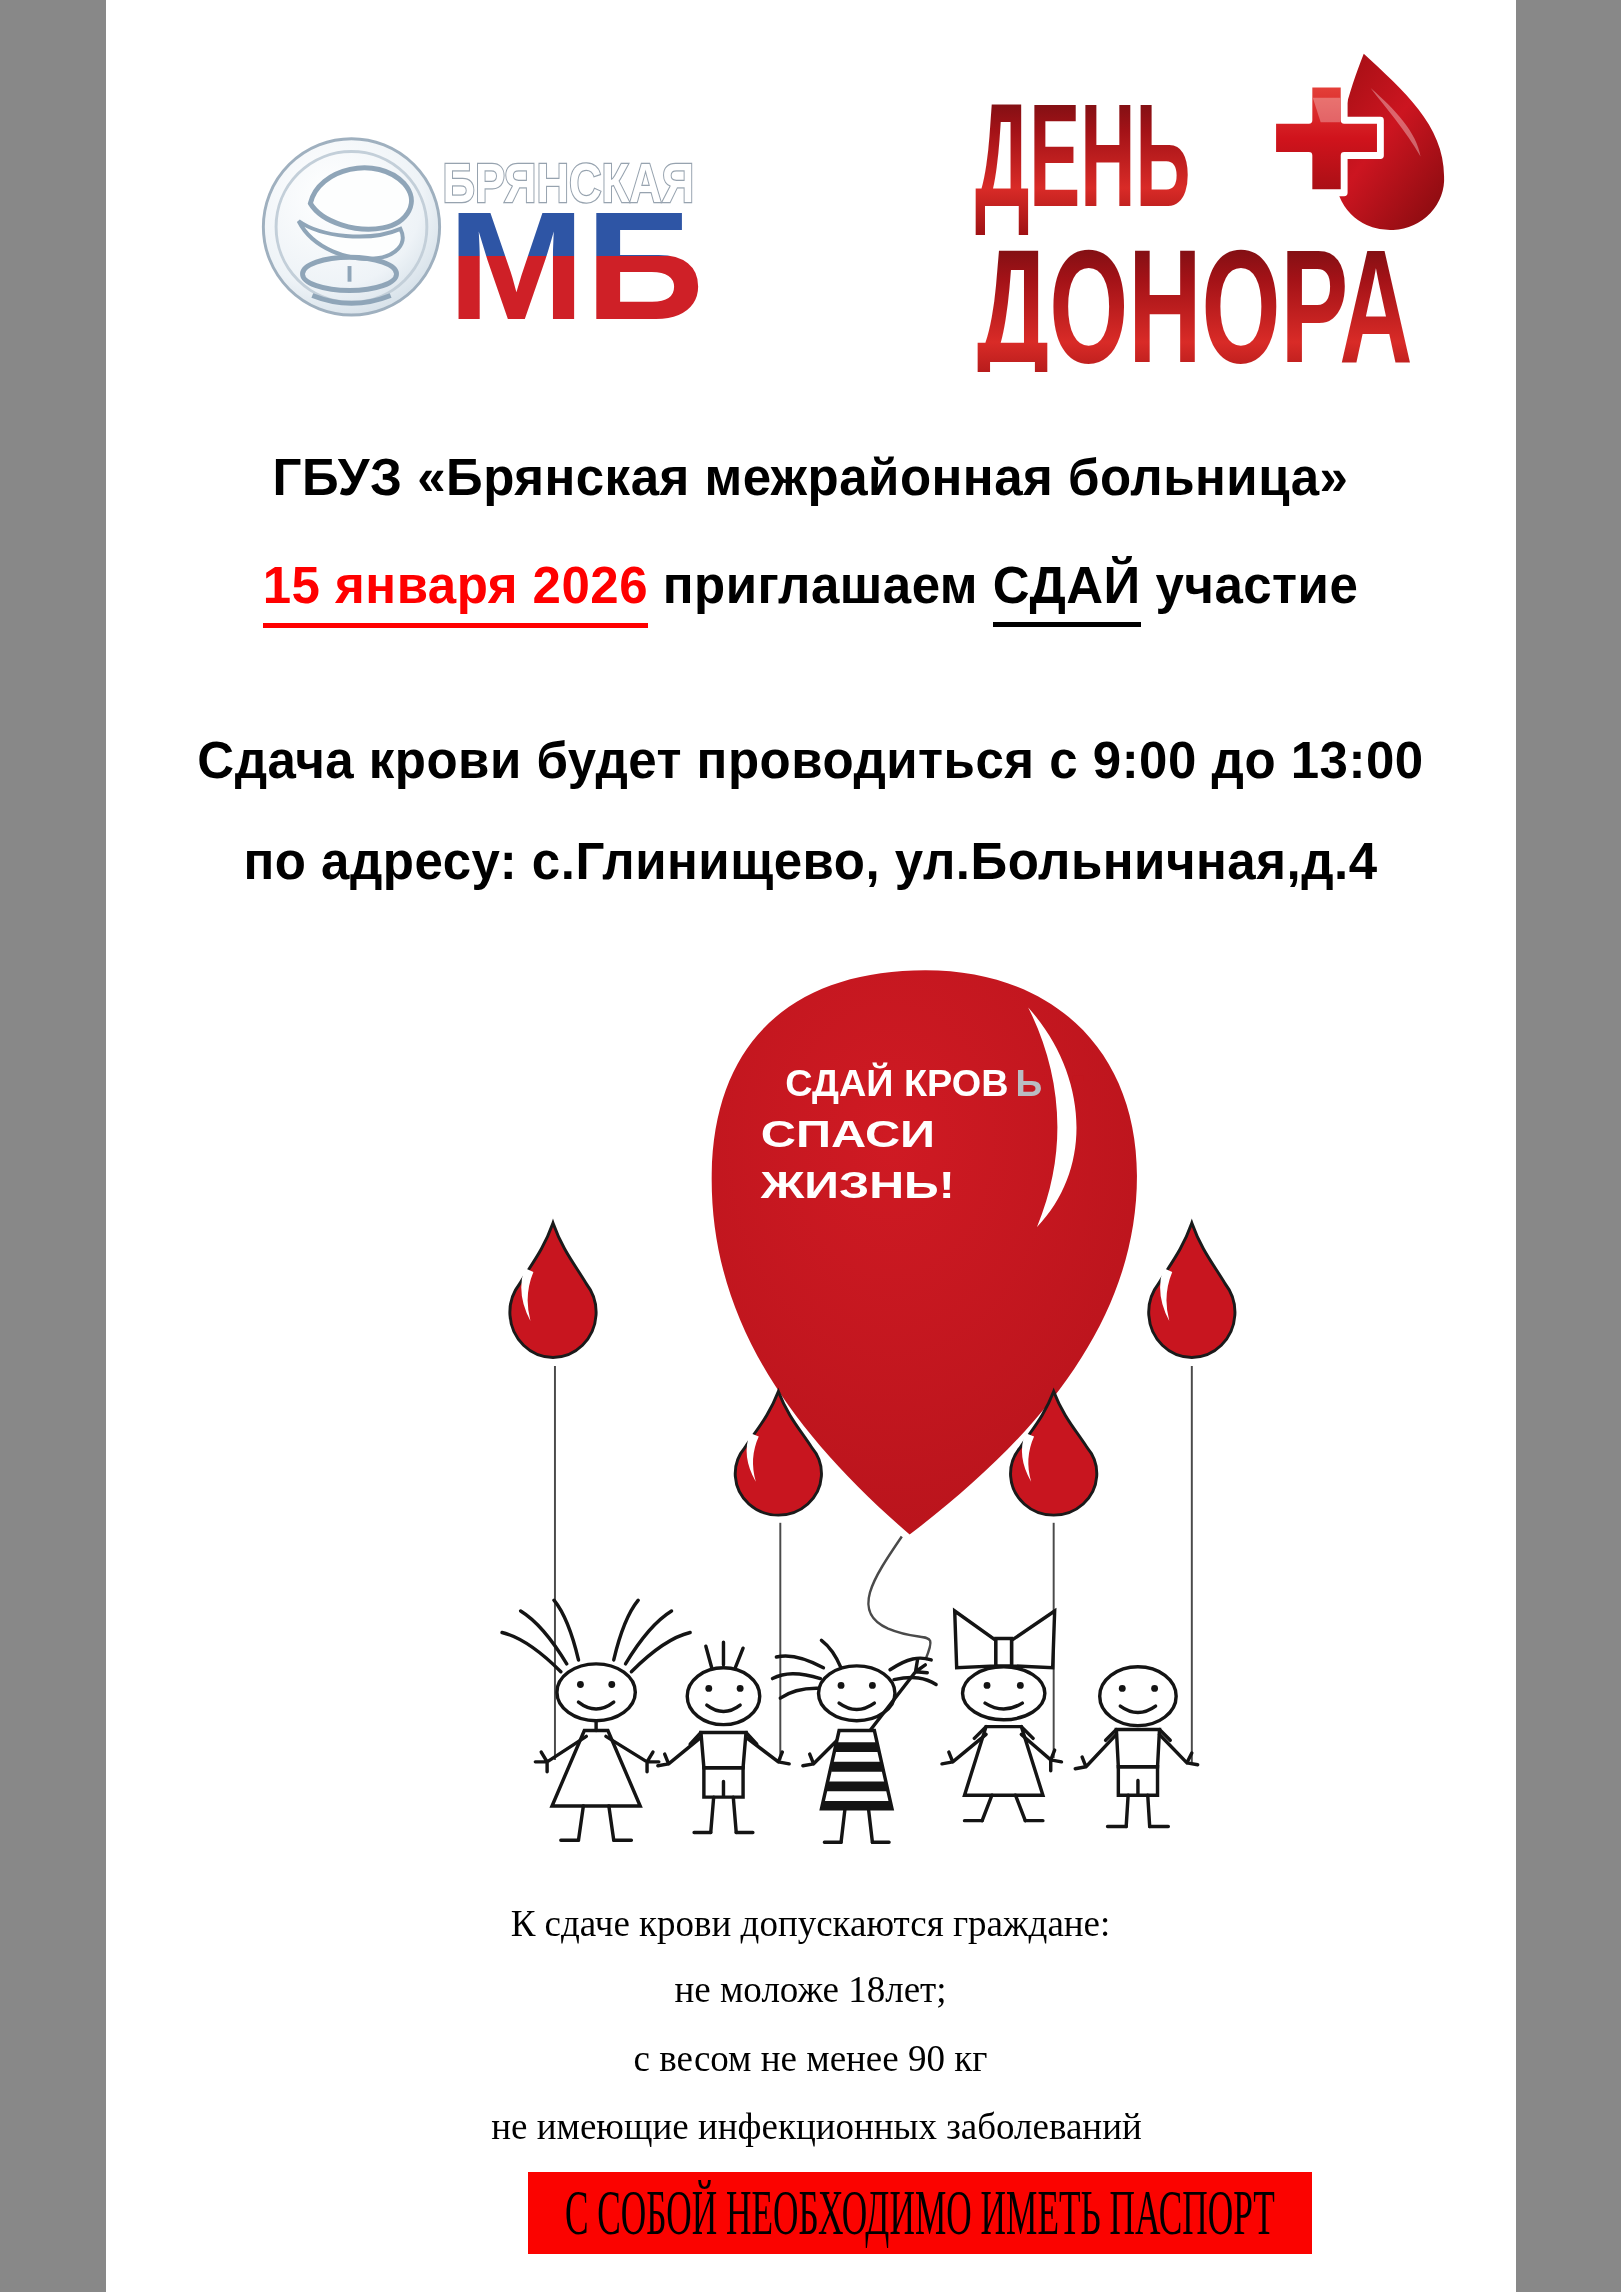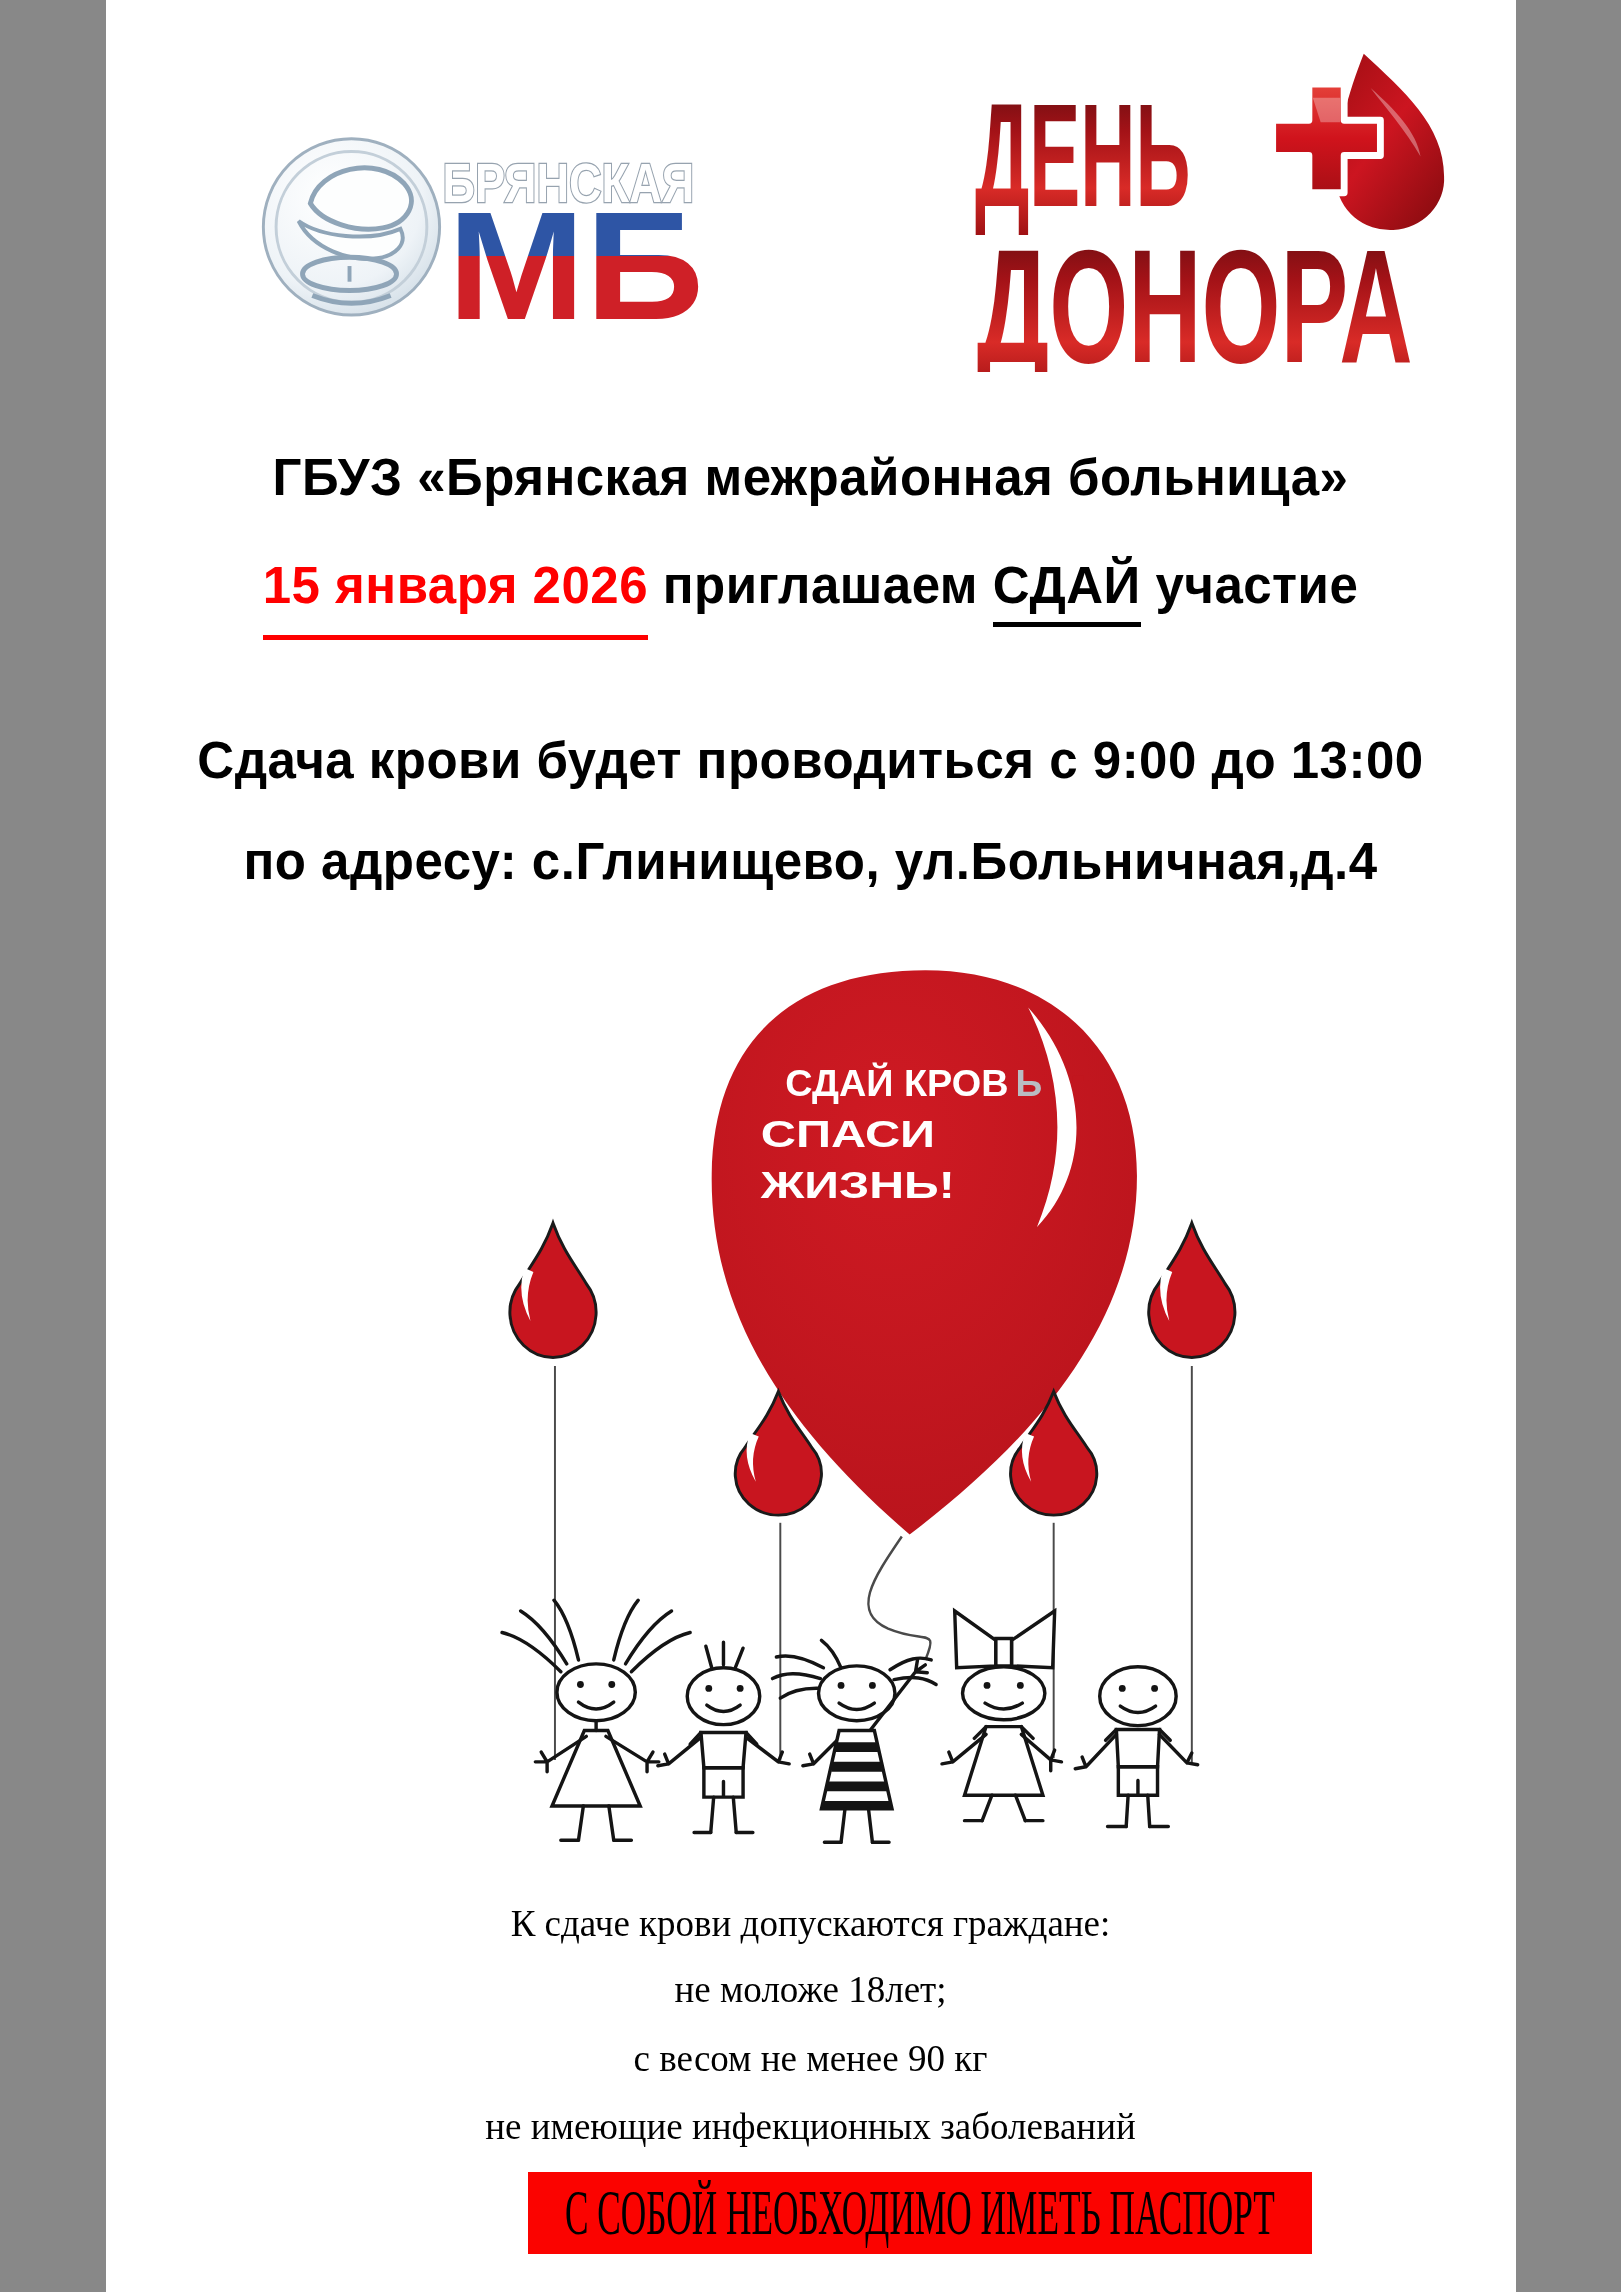--- a/index.html
+++ b/index.html
@@ -16,34 +16,34 @@
     position:absolute; left:0; width:100%; text-align:center;
     font-weight:bold; font-size:51px; line-height:59px; white-space:nowrap;
     letter-spacing:0.5px;
   }
   .line-title     { top:448px; }
   .line-invite    { top:556px; }
   .line-particip  { top:629px; }
   .line-schedule  { top:731px; }
   .line-address   { top:832px; }
   .red-txt { color:#ff0000; }
-  .u-red   { display:inline-block; border-bottom:5.9px solid #ff0000; padding-bottom:20px; }
+  .u-red   { display:inline-block; border-bottom:5.9px solid #ff0000; padding-bottom:8px; }
   .u-black { display:inline-block; border-bottom:5.9px solid #000000; padding-bottom:6.9px; }
   
   .illu { position:absolute; left:0; top:931px; }
   
   .req {
     position:absolute; left:0; width:100%; text-align:center;
     font-family:"Liberation Serif", serif; font-weight:normal;
     font-size:37px; line-height:47px; white-space:nowrap;
   }
   .req-0 { top:1900px; }
   .req-1 { top:1966px; }
   .req-2 { top:2035px; }
-  .req-3 { top:2103px; }
+  .req-3 { top:2103px;margin-left:6px; }
   
   .passport {
     position:absolute; left:422px; top:2172px; width:784px; height:82px;
     background:#fb0300; display:flex; align-items:center; justify-content:center;
     overflow:visible;
   }
   .passport-text {
     font-family:"Liberation Serif", serif; font-size:63px; color:#000;
     white-space:nowrap; transform:scaleX(0.56); transform-origin:50% 50%;
   }

